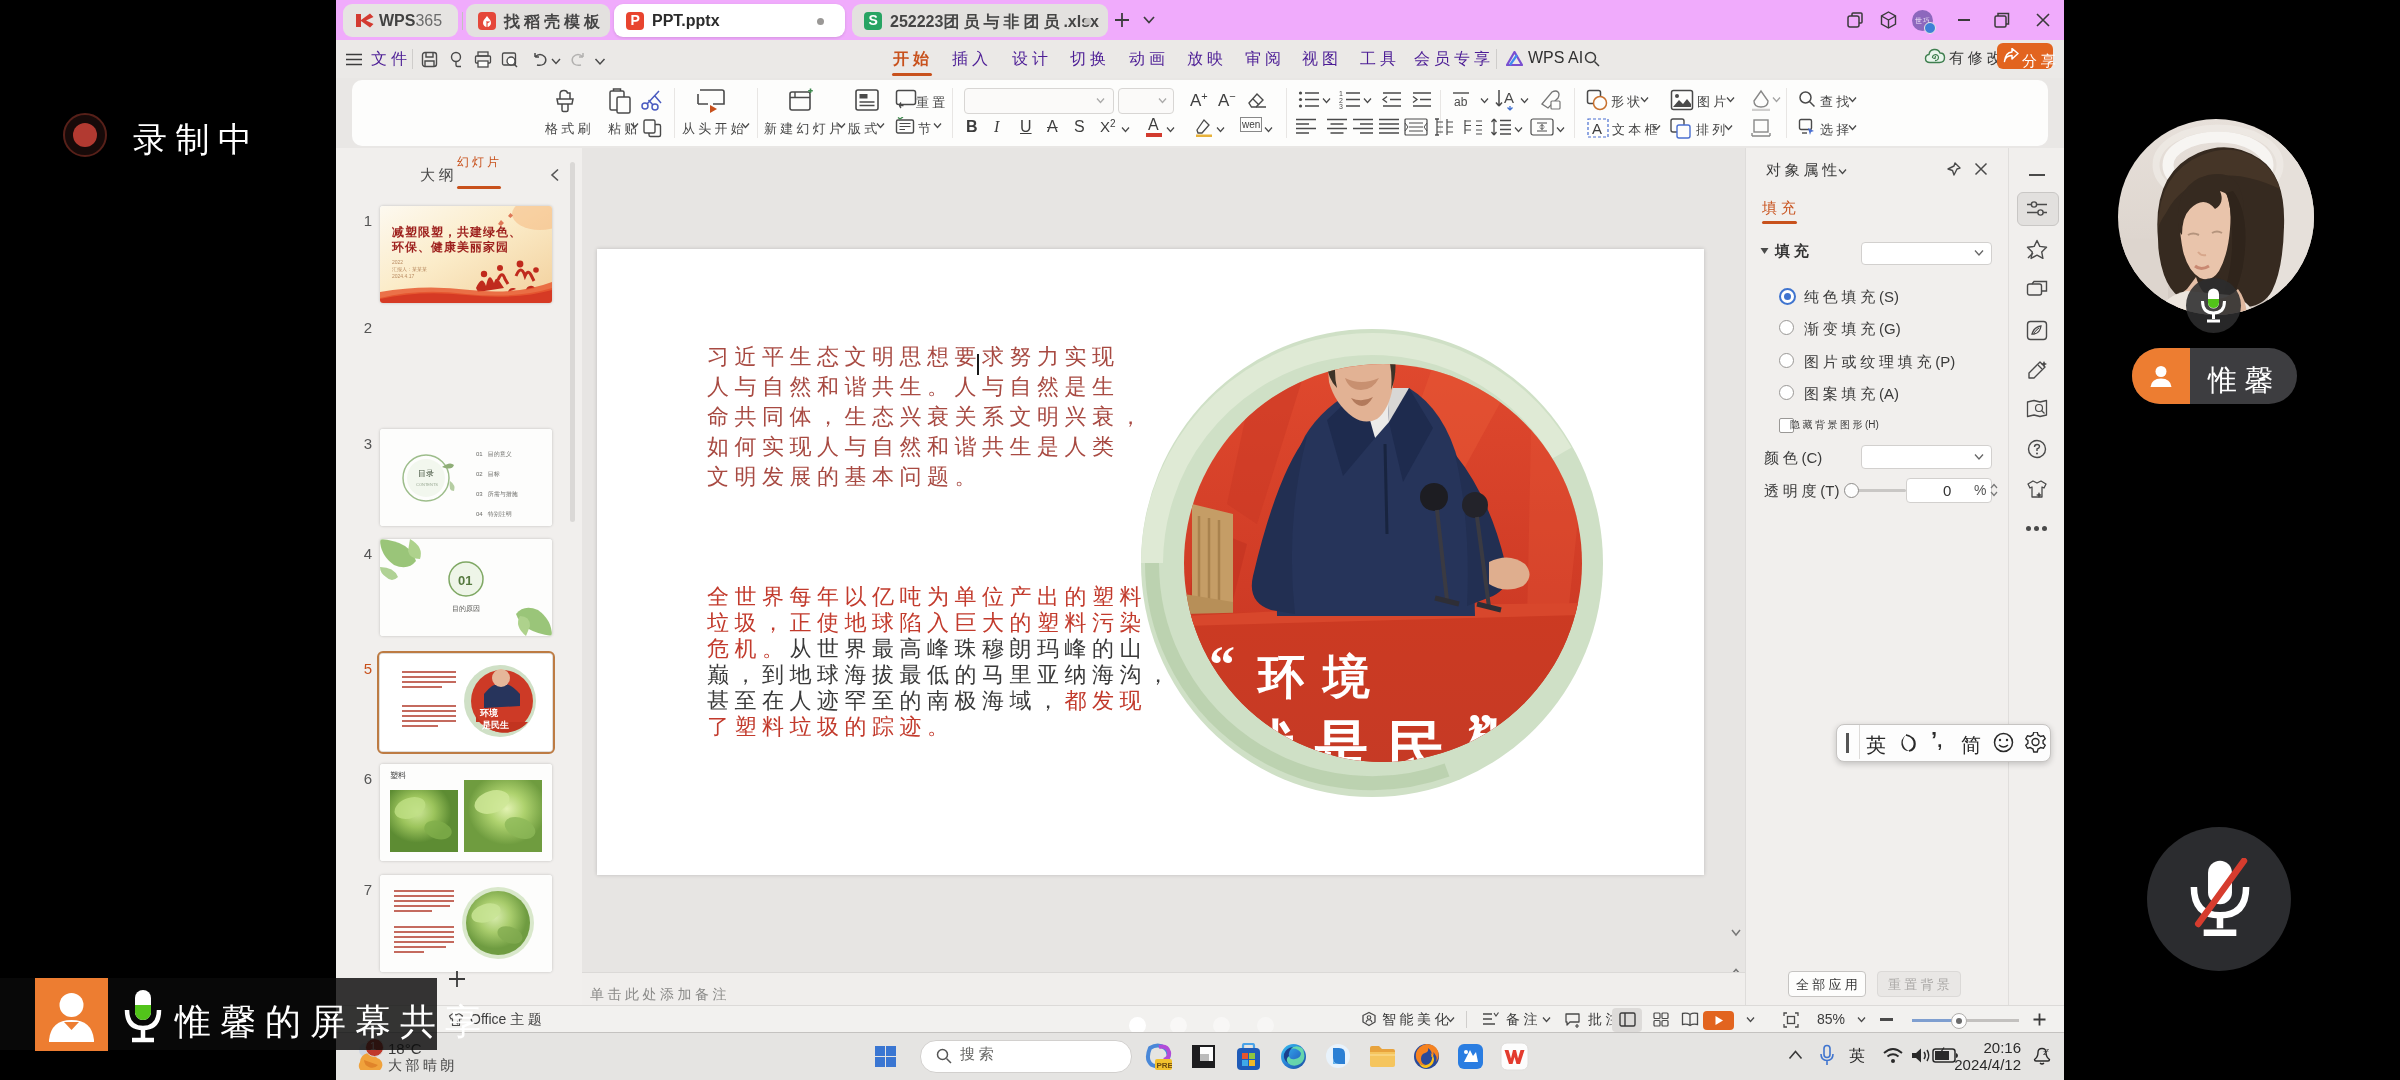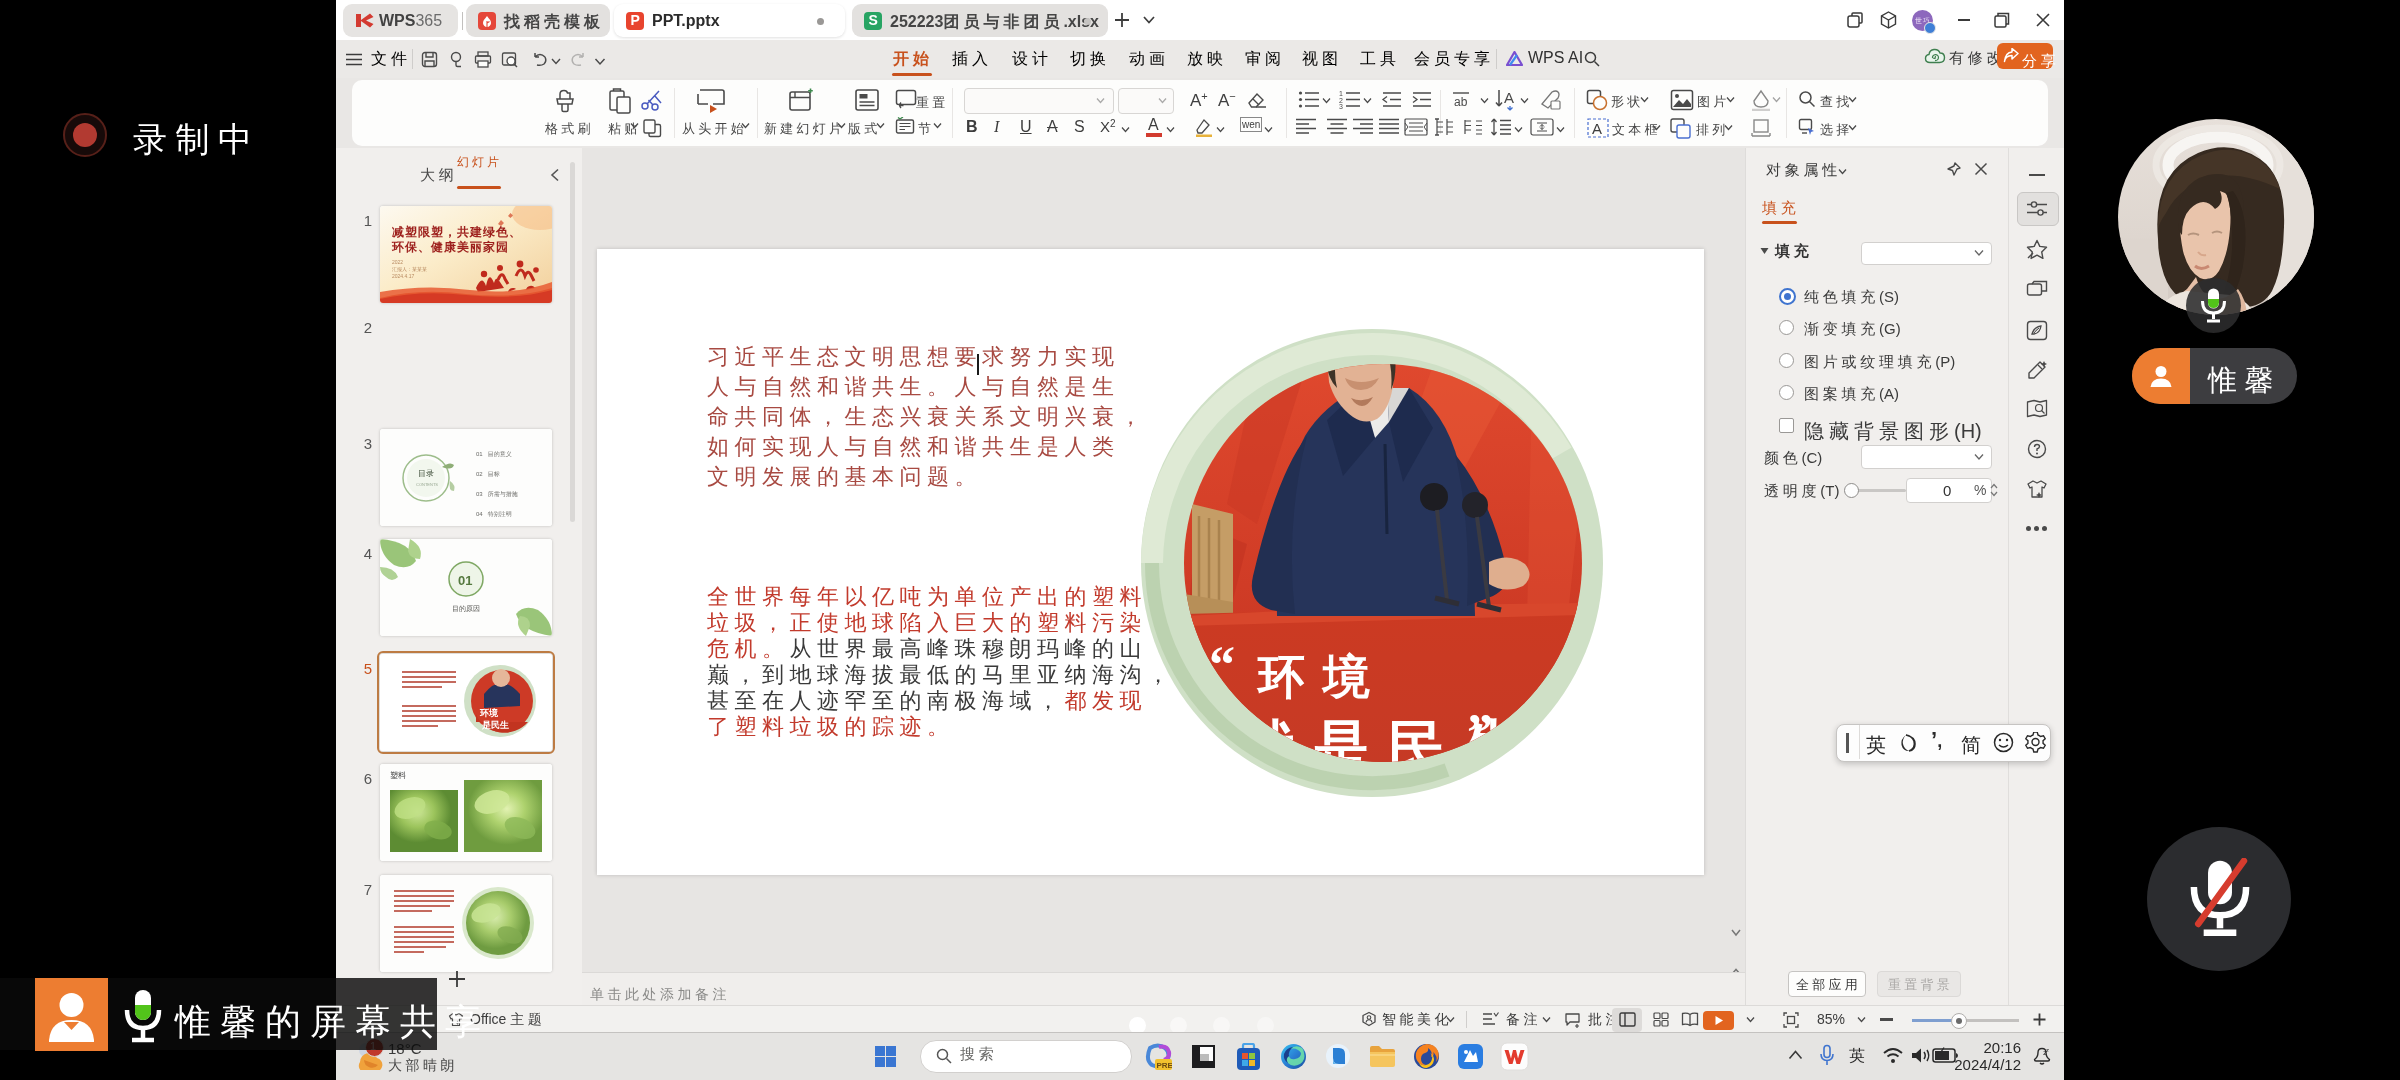--- a/index.html
+++ b/index.html
@@ -2,27 +2,27 @@
 <html><head><meta charset="utf-8">
 <style>
 html,body{margin:0;padding:0;background:#000;}
 #page{position:relative;width:2400px;height:1080px;background:#000;overflow:hidden;
  font-family:"Liberation Sans",sans-serif;color:#333;}
 .abs{position:absolute;}
 .cj{letter-spacing:.25em;}
 .cj2{letter-spacing:.25em;}
 #screen{position:absolute;left:336px;top:0;width:1728px;height:1080px;background:#e9e7e5;overflow:hidden;}
 
-#tabbar{position:absolute;left:0;top:0;width:1728px;height:40px;background:#ffffff;}
+#tabbar{position:absolute;left:0;top:0;width:1728px;height:40px;background:#f0abfc;}
 .tab{position:absolute;top:4px;height:33px;border-radius:9px;}
 .tabtxt{font-size:16px;color:#3a3a3a;font-weight:bold;}
 .fico{position:absolute;width:18px;height:18px;border-radius:4px;top:8px;left:12px;}
 
 #menubar{position:absolute;left:0;top:40px;width:1728px;height:38px;background:#ebe9e7;}
-.mi{position:absolute;top:9px;font-size:16px;color:#000000;}
+.mi{position:absolute;top:9px;font-size:16px;color:#4c1d95;}
 
 #ribbon{position:absolute;left:16px;top:80px;width:1696px;height:66px;background:#fdfdfc;border-radius:10px;}
 .rsep{position:absolute;top:8px;width:1px;height:50px;background:#e8e6e4;}
 .rlab{position:absolute;font-size:13px;color:#454545;white-space:nowrap;}
 .rico{position:absolute;}
 
 #lpanel{position:absolute;left:0;top:148px;width:246px;height:857px;background:#f1efed;}
 #canvas{position:absolute;left:246px;top:148px;width:1163px;height:824px;background:#e7e5e3;}
 #notes{position:absolute;left:246px;top:972px;width:1163px;height:33px;background:#f0eeec;border-top:1px solid #dbd9d7;}
 #rpanel{position:absolute;left:1409px;top:148px;width:263px;height:857px;background:#f1efed;border-left:1px solid #dedcda;}
@@ -676,21 +676,21 @@
     <div class="abs" style="left:33px;top:140px;width:13px;height:13px;border-radius:50%;border:2px solid #3f74cf;background:#fff"></div>
     <div class="abs" style="left:38px;top:145px;width:7px;height:7px;border-radius:50%;background:#3f74cf"></div>
     <span class="abs" style="left:58px;top:140px;font-size:15px;color:#3a3a3a"><span class="cj2">纯色填充</span>(S)</span>
     <div class="abs" style="left:33px;top:172px;width:13px;height:13px;border-radius:50%;border:1.5px solid #9a9896;background:#fff"></div>
     <span class="abs" style="left:58px;top:172px;font-size:15px;color:#3a3a3a"><span class="cj2">渐变填充</span>(G)</span>
     <div class="abs" style="left:33px;top:205px;width:13px;height:13px;border-radius:50%;border:1.5px solid #9a9896;background:#fff"></div>
     <span class="abs" style="left:58px;top:205px;font-size:15px;color:#3a3a3a"><span class="cj2">图片或纹理填充</span>(P)</span>
     <div class="abs" style="left:33px;top:237px;width:13px;height:13px;border-radius:50%;border:1.5px solid #9a9896;background:#fff"></div>
     <span class="abs" style="left:58px;top:237px;font-size:15px;color:#3a3a3a"><span class="cj2">图案填充</span>(A)</span>
     <div class="abs" style="left:33px;top:270px;width:13px;height:13px;border-radius:2px;border:1.5px solid #9a9896;background:#fff"></div>
-    <span class="abs" style="left:58px;top:270px;font-size:20px;color:#3a3a3a"><span class="cj2">隐藏背景图形</span>(H)</span>
+    <span class="abs" style="left:44px;top:270px;font-size:10px;color:#3a3a3a"><span class="cj2">隐藏背景图形</span>(H)</span>
     <span class="abs" style="left:18px;top:301px;font-size:15px;color:#3a3a3a"><span class="cj2">颜色</span>(C)</span>
     <div class="abs" style="left:115px;top:297px;width:129px;height:22px;background:#fff;border:1px solid #d2d0ce;border-radius:4px"></div>
     <svg class="abs" style="left:228px;top:305px" width="10" height="8" viewBox="0 0 10 8">
           <path d="M1 1.5 L5 6 L9 1.5" stroke="#666" stroke-width="1.3" fill="none"></path>
         </svg>
     <span class="abs" style="left:18px;top:334px;font-size:15px;color:#3a3a3a"><span class="cj2">透明度</span>(T)</span>
     <div class="abs" style="left:104px;top:341px;width:56px;height:3px;background:#c9c7c5;border-radius:2px"></div>
     <div class="abs" style="left:98px;top:335px;width:13px;height:13px;border-radius:50%;background:#fdfdfd;border:1.5px solid #8e8c8a"></div>
     <div class="abs" style="left:160px;top:330px;width:84px;height:23px;background:#fff;border:1px solid #d2d0ce;border-radius:4px"></div>
     <span class="abs" style="left:197px;top:334px;font-size:15px;color:#333">0</span>

